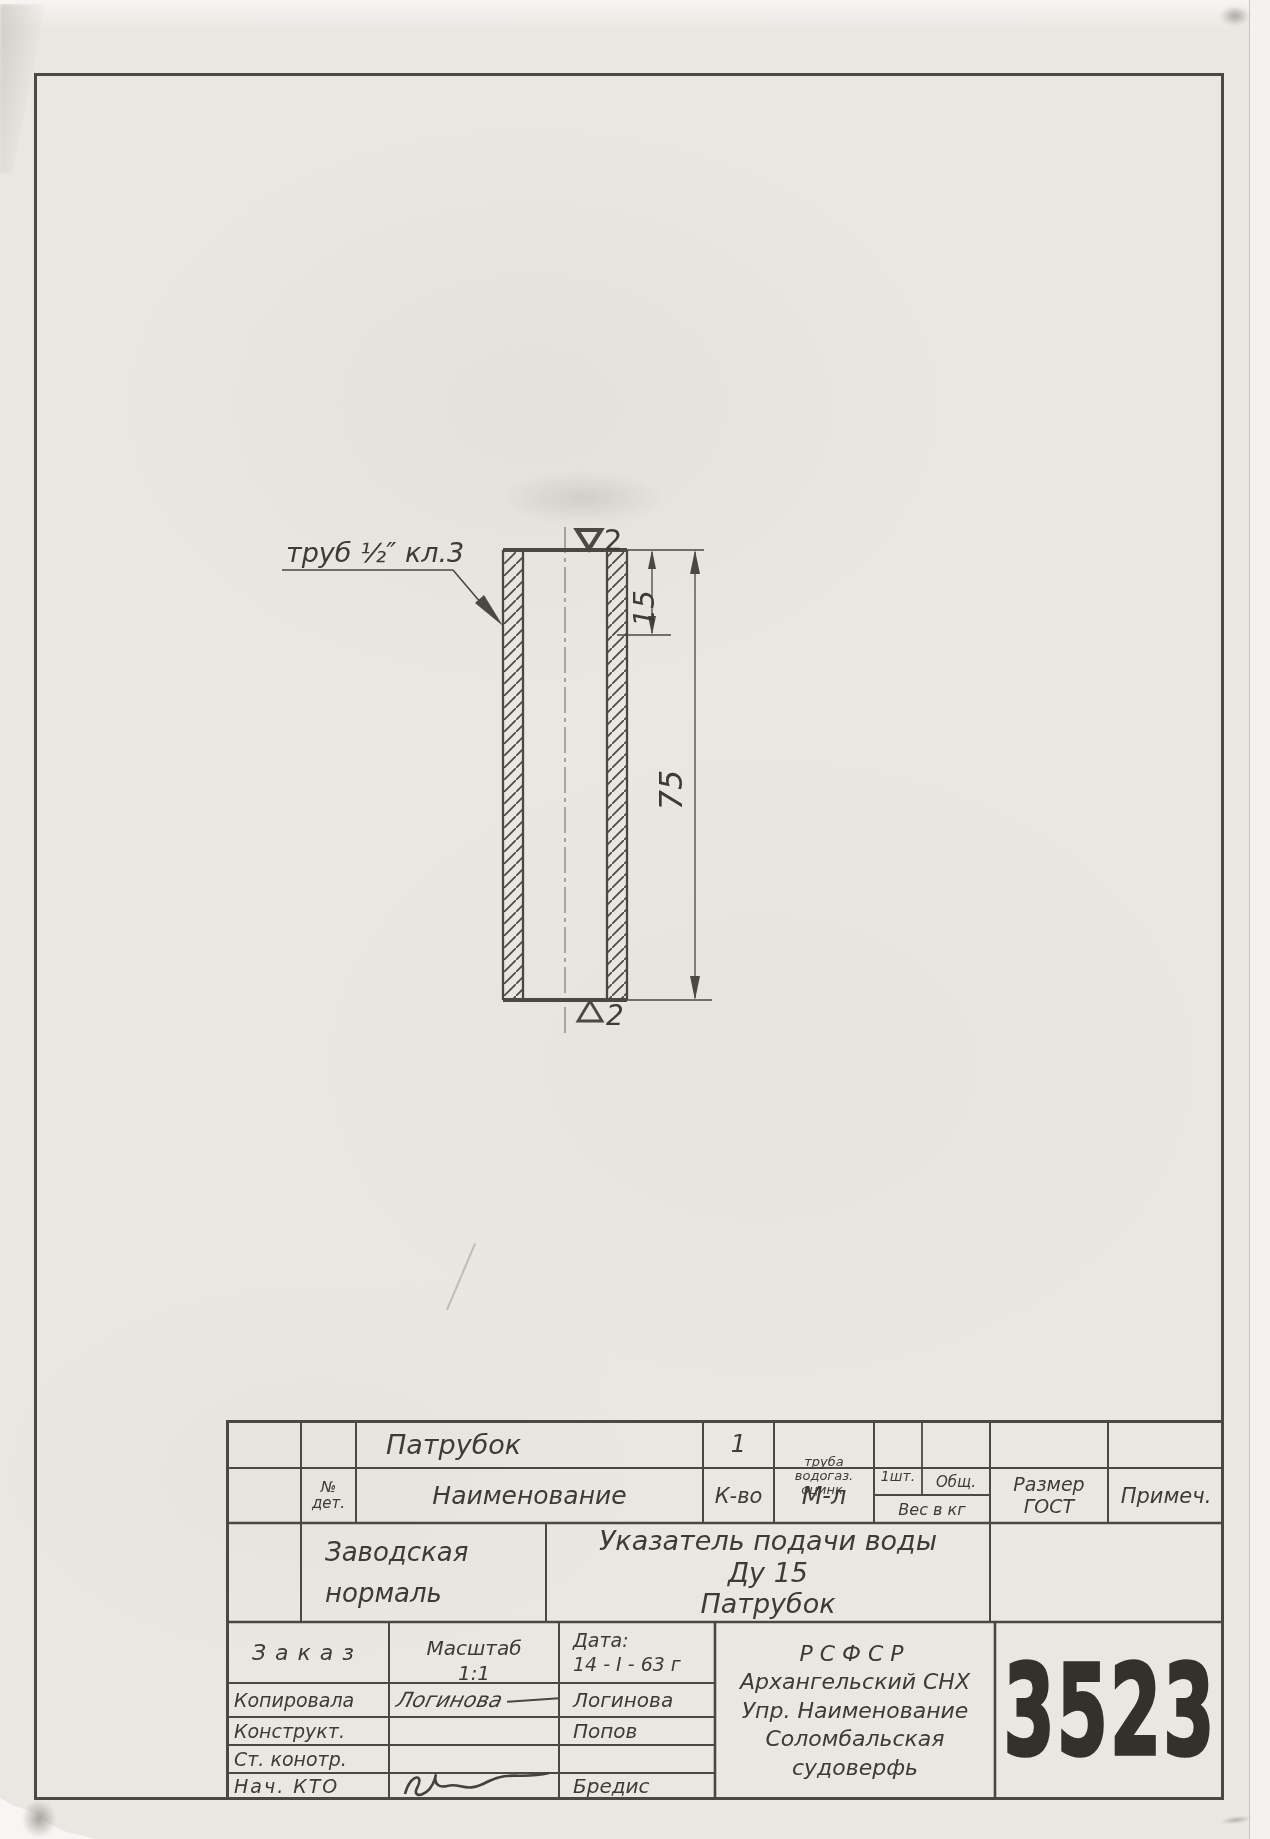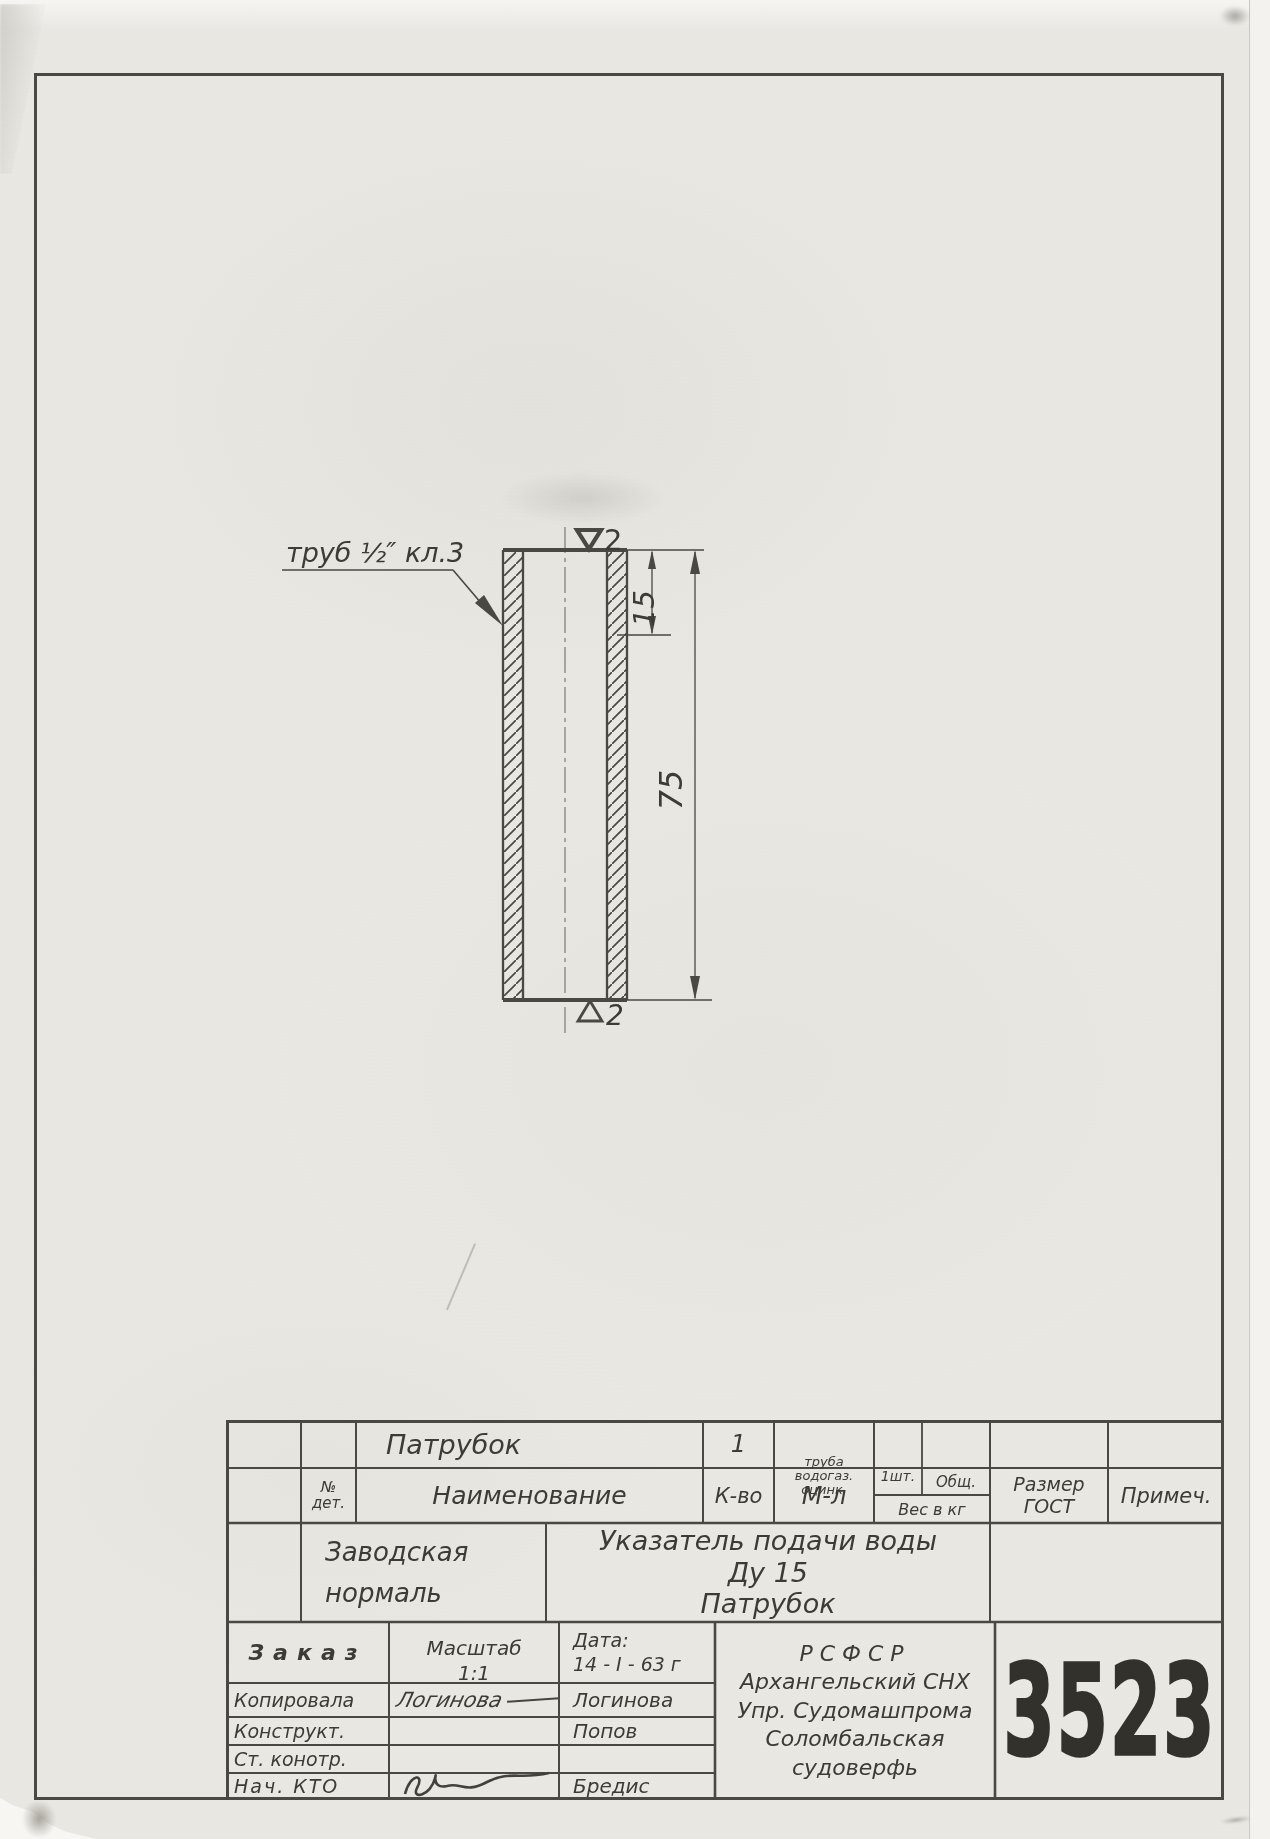--- a/index.html
+++ b/index.html
@@ -149,21 +149,21 @@
          padding-left:24px;font-size:26px;justify-content:space-around;padding-top:8px;padding-bottom:8px;">
       <span>Заводская</span>
       <span>нормаль</span>
     </div>
     <div class="cell col" style="left:320px;top:103px;width:444px;height:99px;font-size:27px;line-height:1.18;">
       <span>Указатель подачи воды</span>
       <span>Ду 15</span>
       <span>Патрубок</span>
     </div>
 
-    <div class="cell" style="left:0;top:202px;width:163px;height:61px;font-size:22px;letter-spacing:9px;font-weight:bold;">Заказ</div>
+    <div class="cell" style="left:0;top:202px;width:163px;height:61px;font-size:22px;letter-spacing:9px;">Заказ</div>
     <div class="cell col" style="left:163px;top:202px;width:170px;height:77px;font-size:20px;line-height:1.25;">
       <span>Масштаб</span>
       <span>1:1</span>
     </div>
     <div class="cell col" style="left:333px;top:202px;width:156px;height:61px;align-items:flex-start;
          padding-left:14px;font-size:19px;line-height:1.25;border-radius:30px;">
       <span>Дата:</span>
       <span>14 - I - 63 г</span>
     </div>
 
@@ -181,21 +181,21 @@
 
     <div class="cell left" style="left:0;top:353px;width:163px;height:26px;padding-left:8px;font-size:19px;letter-spacing:2px;">Нач. КТО</div>
     <svg style="position:absolute;left:165px;top:344px;" width="170" height="40" viewBox="0 0 170 40">
       <path d="M14,30 C20,8 34,10 26,24 C20,36 40,32 44,14 C47,4 38,26 56,22 C70,18 74,30 96,18 C120,6 128,16 158,9" stroke="#43413b" stroke-width="2.6" fill="none"></path>
     </svg>
     <div class="cell left" style="left:333px;top:353px;width:156px;height:26px;padding-left:14px;font-size:20px;">Бредис</div>
 
     <div class="cell col" style="left:489px;top:202px;width:280px;height:178px;font-size:22px;line-height:1.3;">
       <span style="letter-spacing:7px;">РСФСР</span>
       <span>Архангельский СНХ</span>
-      <span>Упр. Судомашпрома</span>
+      <span>Упр. Наименование</span>
       <span>Соломбальская</span>
       <span>судоверфь</span>
     </div>
 
     <div class="cell bignum" style="left:769px;top:202px;width:229px;height:178px;text-align:right;">
       <span>3523</span>
     </div>
   </div>
 
   <div class="torn-bl"></div>

